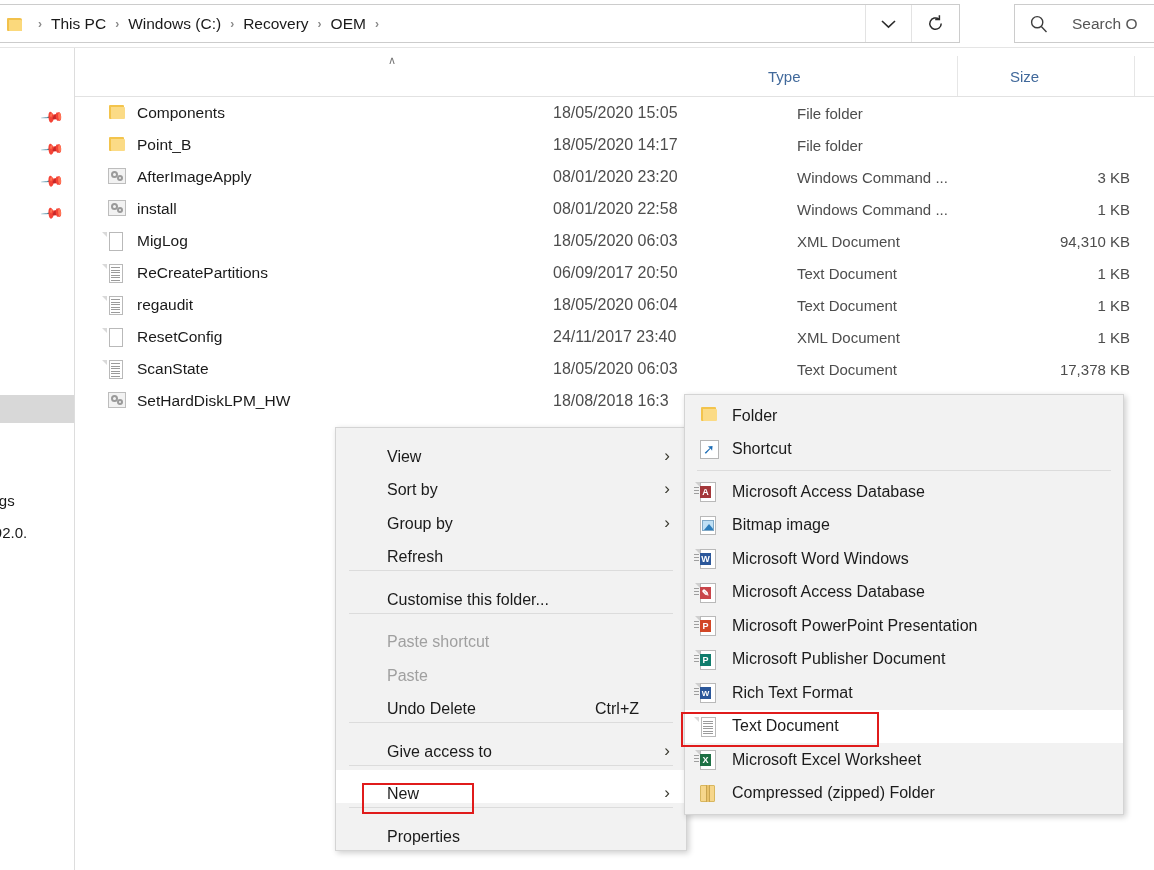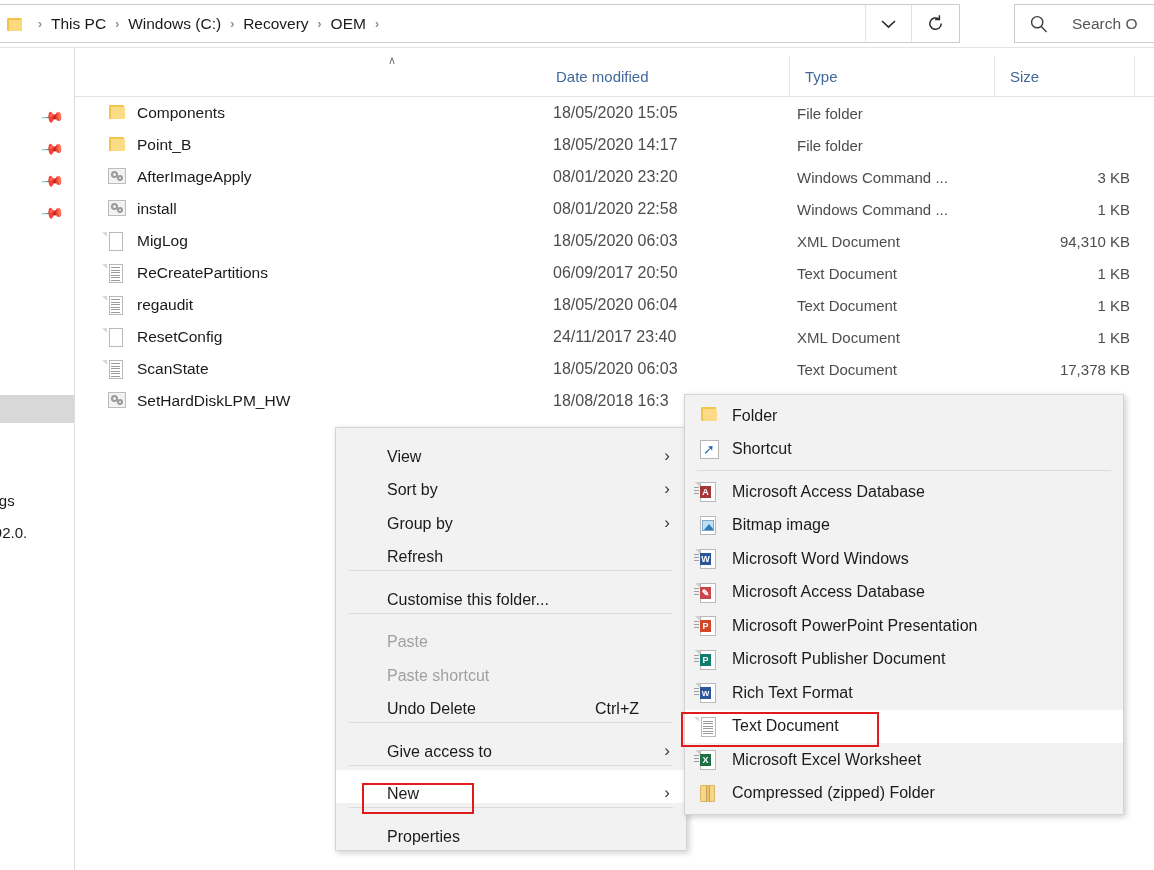--- a/index.html
+++ b/index.html
@@ -438,24 +438,21 @@
       <span class="nav-label"></span>
       <span class="pin-icon">📌</span>
     </div>
     <div class="nav-selected"></div>
     <div class="nav-footer" style="top:444px;">233 logs</div>
     <div class="nav-footer" style="top:476px;">C 1.192.0.</div>
   </div>
 
   <div class="colheader">
     <div class="sort-caret">∧</div>
-    <div class="col" style="left:466px; width:249px;">
-      <span>Date modified</span>
-    </div>
-    <div class="col" style="left:715px; width:205px;">
+    <div class="col" style="left:678px; width:205px;">
       <span>Type</span>
     </div>
     <div class="col" style="left:920px; width:140px;">
       <span>Size</span>
     </div>
   </div>
 
   <div class="filelist">
 
     <div class="file-row">
@@ -575,24 +572,24 @@
     </div>
     <div class="ctx-item">
       <span>Refresh</span>
     </div>
     <div class="ctx-sep"></div>
     <div class="ctx-item">
       <span>Customise this folder...</span>
     </div>
     <div class="ctx-sep"></div>
     <div class="ctx-item disabled">
+      <span>Paste shortcut</span>
+    </div>
+    <div class="ctx-item disabled">
       <span>Paste</span>
-    </div>
-    <div class="ctx-item disabled">
-      <span>Paste shortcut</span>
     </div>
     <div class="ctx-item">
       <span>Undo Delete</span>
       <span class="ctx-accel">Ctrl+Z</span>
     </div>
     <div class="ctx-sep"></div>
     <div class="ctx-item">
       <span>Give access to</span>
       <span class="ctx-arrow">›</span>
     </div>

